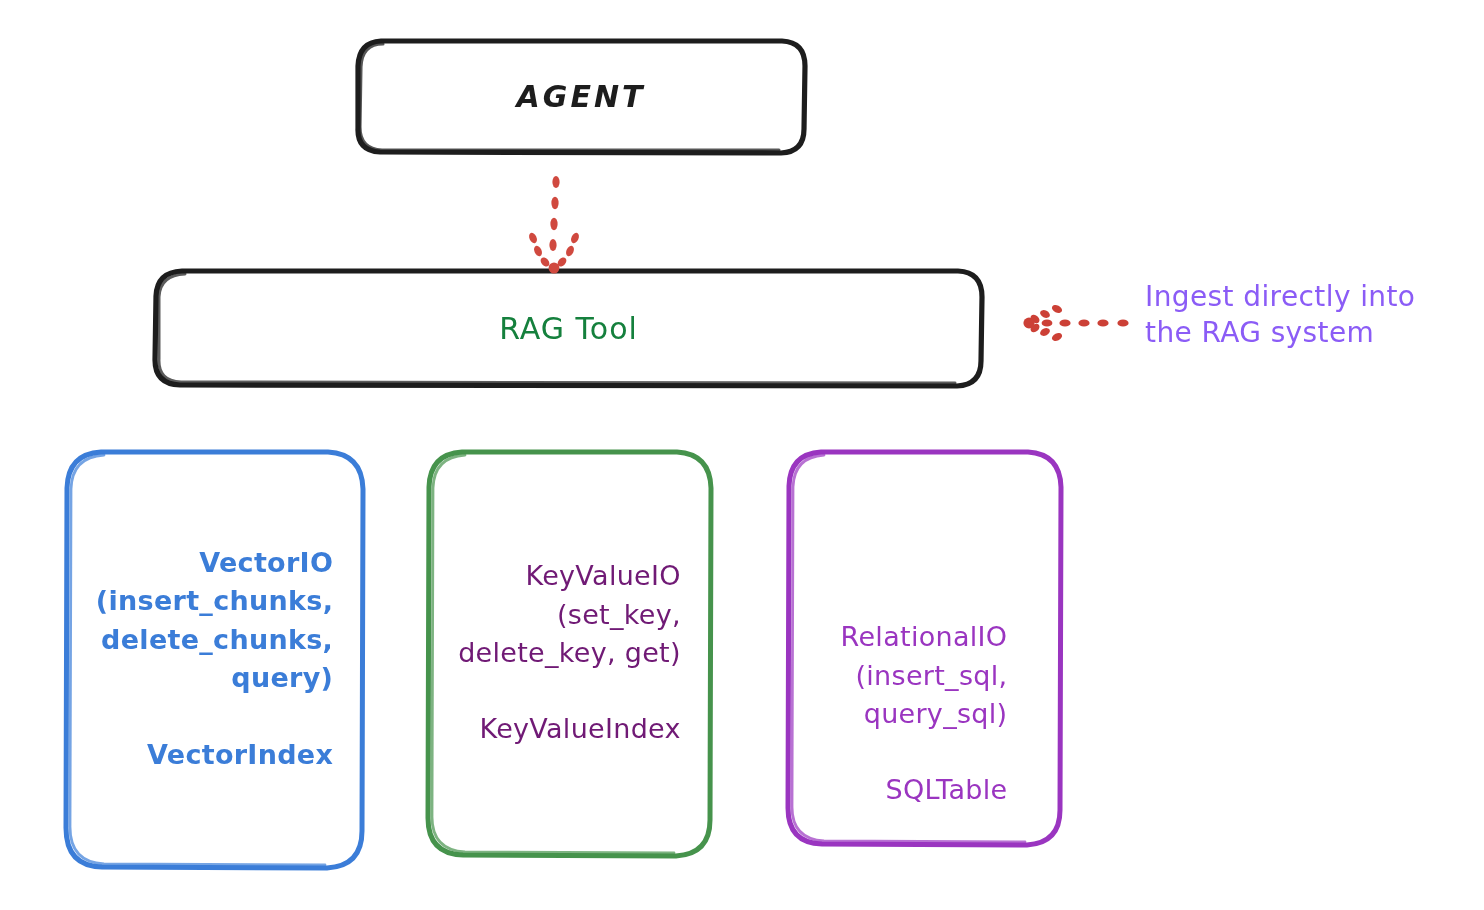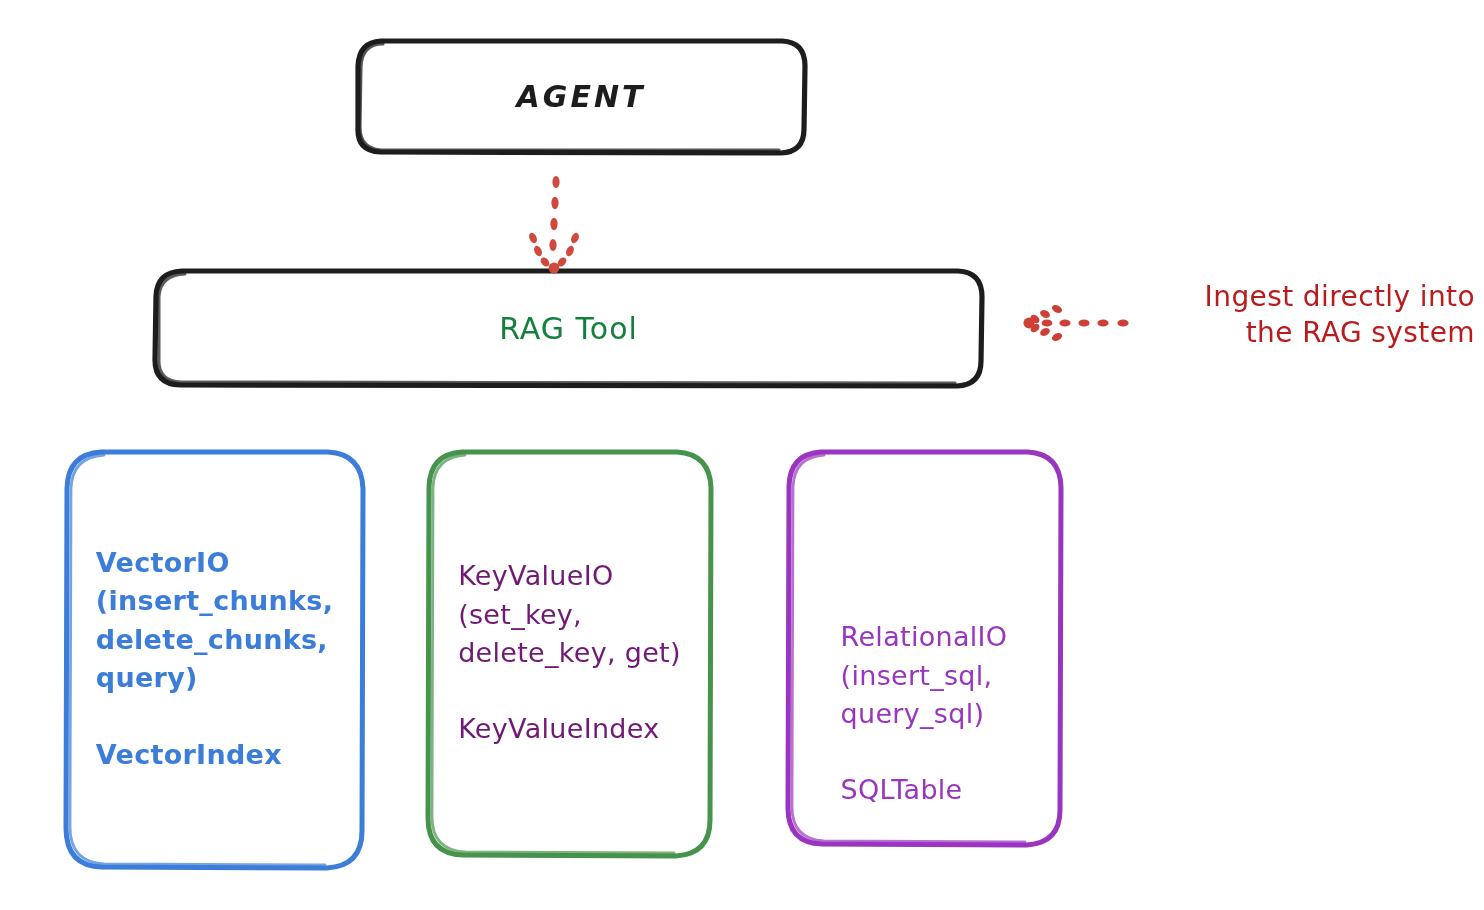--- a/index.html
+++ b/index.html
@@ -20,21 +20,21 @@
     inset: 0;
     width: 1484px;
     height: 910px;
   }
   .node {
     position: absolute;
     box-sizing: border-box;
     display: flex;
     align-items: center;
     justify-content: center;
-    text-align: left;
+    text-align: right;
     z-index: 3;
   }
   .node-label {
     white-space: pre-line;
     line-height: 1.30;
     letter-spacing: 0.3px;
   }
 
   
   #node-agent {
@@ -95,22 +95,22 @@
   #node-keyvalueio .node-label { color: #701a75; }
   #node-relationalio .node-label { color: #9a35c0; }
 
   
   #annotation-ingest {
     position: absolute;
     left: 1145px;
     top: 279px;
     width: 330px;
     z-index: 3;
-    text-align: right;
-    color: #b91c1c;
+    text-align: left;
+    color: #8b5cf6;
     font-size: 28px;
     line-height: 1.30;
     white-space: pre-line;
     letter-spacing: 0.4px;
   }
 </style>
 </head>
 <body>
 
 <svg id="canvas" viewBox="0 0 1484 910" xmlns="http://www.w3.org/2000/svg" aria-hidden="true">

